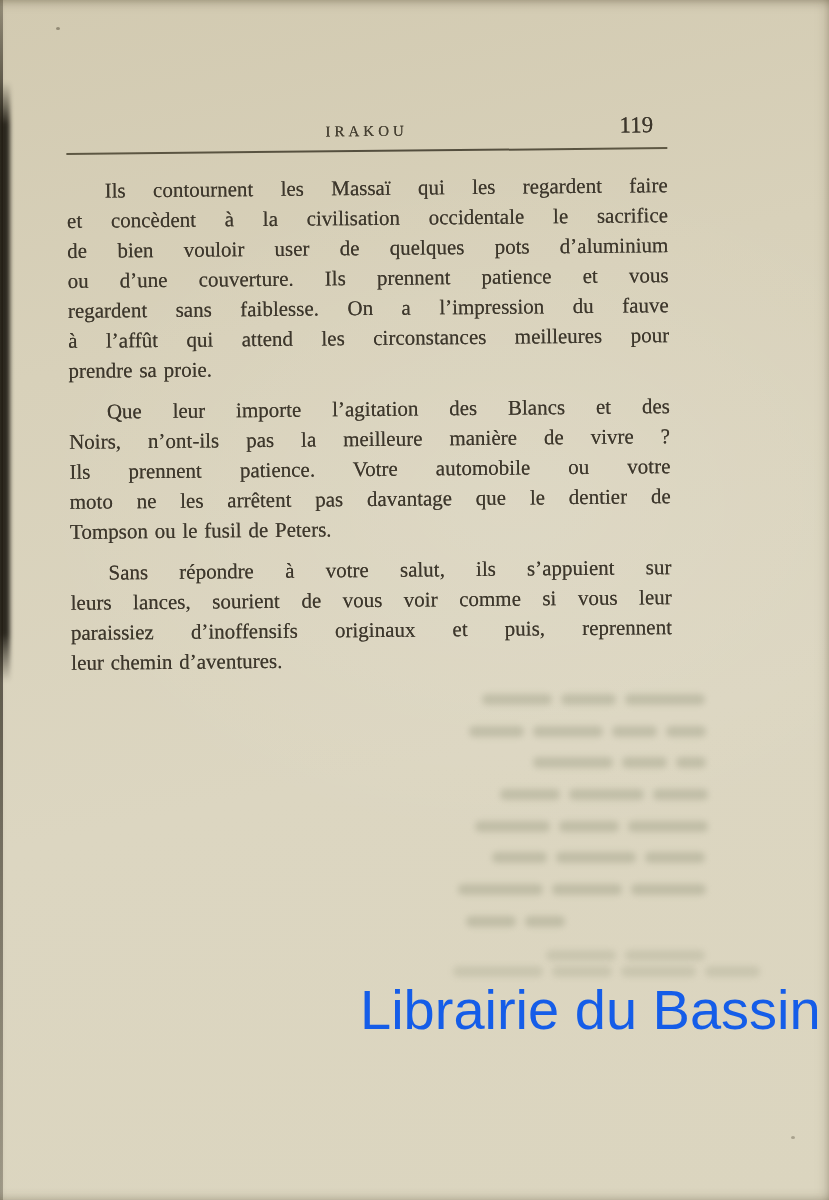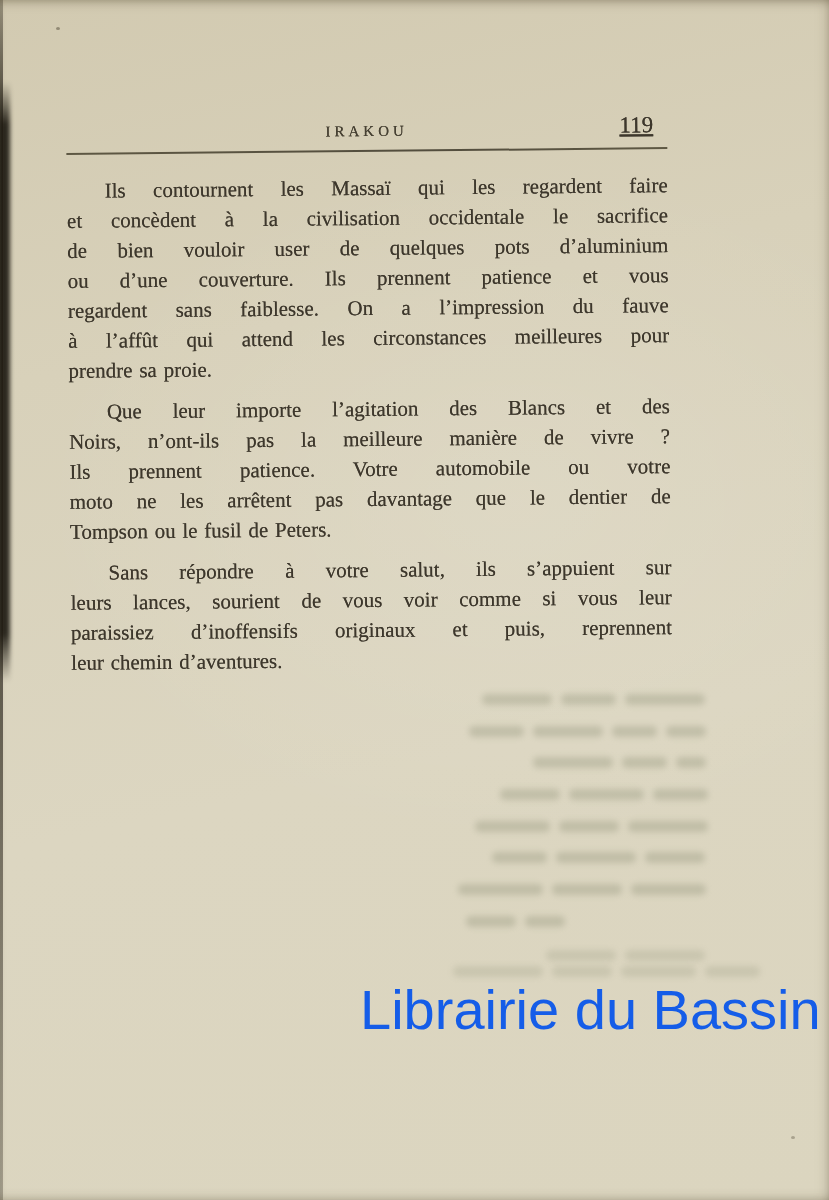--- a/index.html
+++ b/index.html
@@ -45,21 +45,20 @@
   }
   .header{ position:relative; height:34px; }
   .running-title{
     position:absolute; left:50%; transform:translateX(-50%); top:9px;
     font-size:15px; letter-spacing:4px; color:#474133;
     text-shadow:0 0 0.5px #474133;
   }
   .page-number{
     position:absolute; right:14px; top:1px; font-size:23px; color:#3d372c;
     text-shadow:0 0 0.4px #3d372c;
-    text-decoration:underline;
   }
   .rule{
     height:2px; margin-top:2px; opacity:.85;
     background:linear-gradient(90deg, #49432f, #3b3628 60%, #49432f);
   }
 
   .body-text{ margin-top:21px; font-size:21px; }
   .para{ margin-top:11px; }
   .para:first-child{ margin-top:0; }
   .line{

